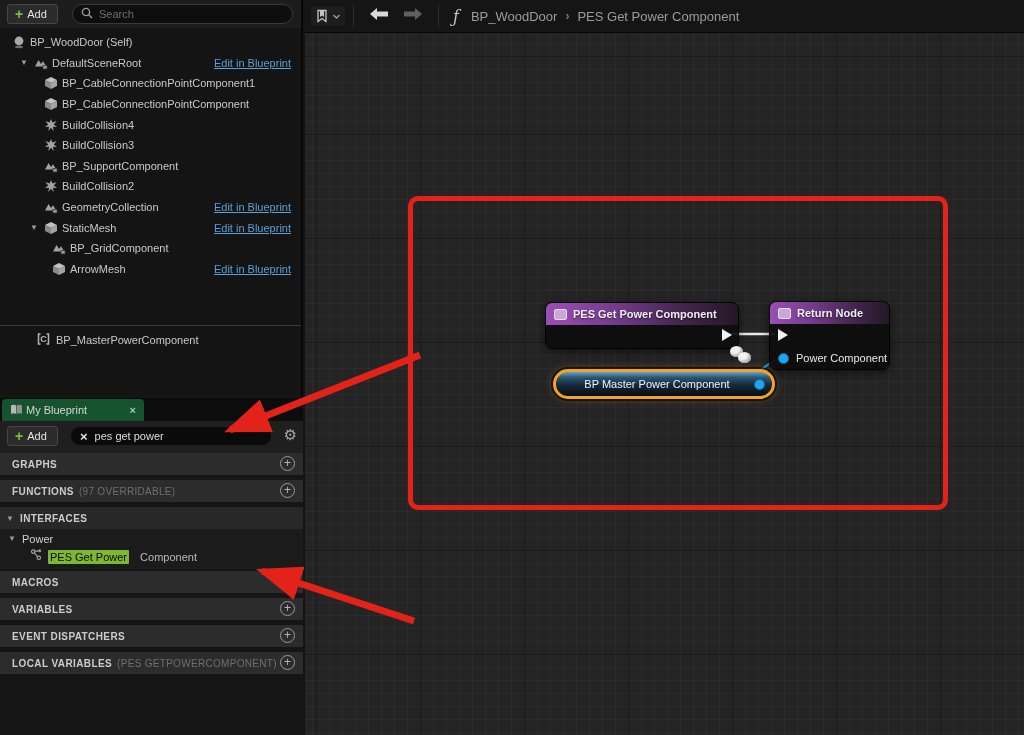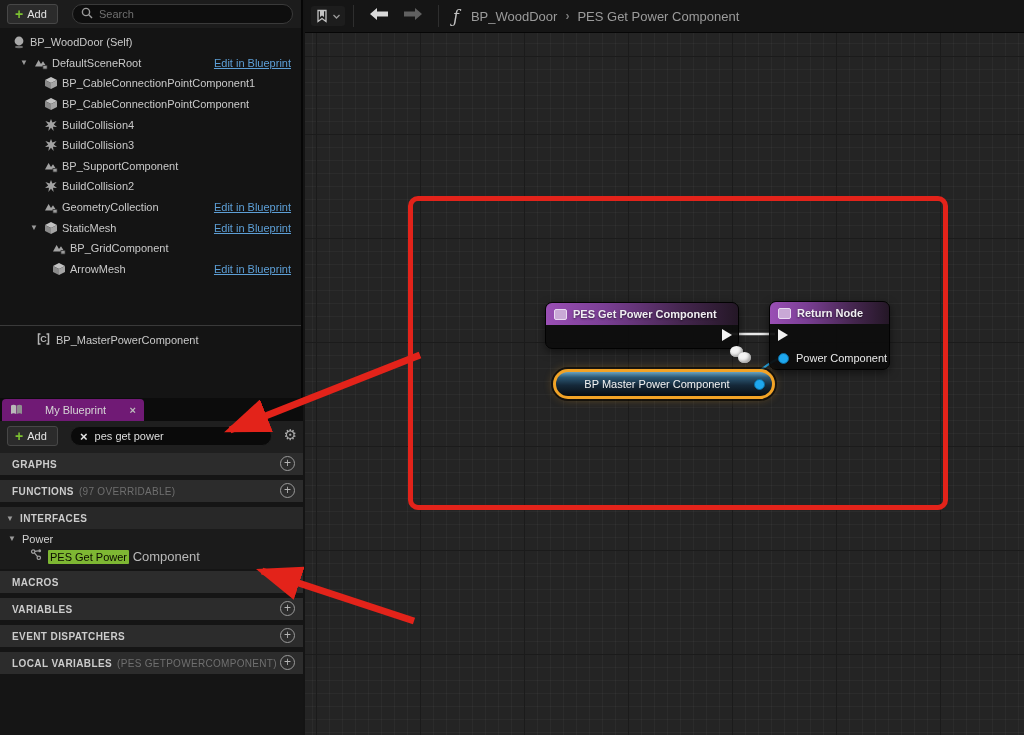--- a/index.html
+++ b/index.html
@@ -25,22 +25,22 @@
   .tree-row .exp { position:absolute; color:#9a9a9a; font-size:8px; }
   .tree-row .t-icon { position:absolute; width:14px; height:14px; }
   .tree-row .lbl { position:absolute; white-space:nowrap; }
   .edit-link { position:absolute; right:10px; color:#5d9fd6; font-size:11px; text-decoration:underline; cursor:pointer; }
   .tree-sep { position:absolute; left:0; top:325px; width:100%; border-top:1px solid #3a3a3a; }
   .master-row { position:absolute; top:330px; height:20px; width:100%; display:flex; align-items:center; font-size:11px; color:#c9c9c9; }
 
   
   .mbp { position:absolute; left:0; top:398px; width:303px; height:337px; background:#151515; }
   .tabbar { position:absolute; left:0; top:0; width:100%; height:23px; background:#0c0c0c; }
-  .tab { position:absolute; left:2px; top:1px; width:142px; height:22px; background:#701a75;
-    border-radius:4px 4px 0 0; display:flex; align-items:center; padding:0 8px; gap:22px; color:#d6d6d6; font-size:11px; }
+  .tab { position:absolute; left:2px; top:1px; width:142px; height:22px; background:#14532d;
+    border-radius:4px 4px 0 0; display:flex; align-items:center; padding:0 8px; gap:3px; color:#d6d6d6; font-size:11px; }
   .tab .close { margin-left:auto; color:#bdbdbd; font-size:11px; font-weight:bold; cursor:pointer; }
   .mbp-toolbar { position:absolute; left:0; top:23px; width:100%; height:32px; background:#1f1f1f; }
   .mbp-toolbar .btn-add { top:5px; }
   .pill-search { position:absolute; left:70px; top:5px; width:202px; height:20px; background:#0a0a0a;
     border:1px solid #1f1f1f; border-radius:11px; display:flex; align-items:center; padding:0 9px; gap:7px; }
   .pill-search .clear { color:#e3e3e3; font-size:13px; font-weight:bold; line-height:1; cursor:pointer; }
   .pill-search .val { color:#dedede; font-size:11px; }
   .gear { position:absolute; right:6px; top:6px; color:#a8a8a8; font-size:15px; line-height:1; cursor:pointer; }
 
   .sections { position:absolute; left:0; top:55px; width:100%; }
@@ -51,21 +51,21 @@
   .plus-circle { position:absolute; right:8px; top:3px; width:15px; height:15px; border:1px solid #9a9a9a;
     border-radius:50%; color:#b5b5b5; font-size:12px; line-height:13px; text-align:center; }
   .sec-hd.collapsible { padding-left:20px; background:#282828; margin-bottom:0; }
   .sec-hd.collapsible .tri { position:absolute; left:6px; color:#9a9a9a; font-size:8px; }
   .if-group { background:#1b1b1b; padding:2px 0 4px 0; margin-bottom:2px; }
   .cat-row { height:15px; display:flex; align-items:center; padding-left:22px; position:relative; }
   .cat-row .tri { position:absolute; left:8px; color:#9a9a9a; font-size:8px; }
   .cat-row .cat-t { color:#d2d2d2; font-size:11px; }
   .item-row { height:19px; display:flex; align-items:center; padding-left:30px; gap:5px; }
   .hl { background:#7eb733; color:#0b0b00; font-size:11px; padding:1px 2px; border-radius:1px; }
-  .item-rest { color:#b9b9b9; font-size:13px; }
+  .item-rest { color:#b9b9b9; font-size:11px;padding-left:8px; }
 
   
   .graph { position:absolute; left:305px; top:0; width:719px; height:735px; background:#242424; }
   .graph-toolbar { position:absolute; left:0; top:0; width:100%; height:33px; background:#151515; border-bottom:1px solid #060606; z-index:5; display:flex; align-items:center; }
   .gt-btn { display:flex; align-items:center; margin-left:6px; padding:3px 4px; border-radius:3px; background:#1d1d1d; cursor:pointer; }
   .gt-sep { width:1px; height:22px; background:#2e2e2e; margin:0 8px; }
   .nav-arrow { cursor:pointer; margin:0 6px; }
   .fx { font-family:"DejaVu Serif", serif; font-style:italic; color:#c2c2c2; font-size:16px; margin:0 12px 0 6px; }
   .crumb { color:#9b9b9b; font-size:13px; }
   .crumb-sep { color:#7a7a7a; font-size:12px; font-weight:bold; margin:0 8px; }

